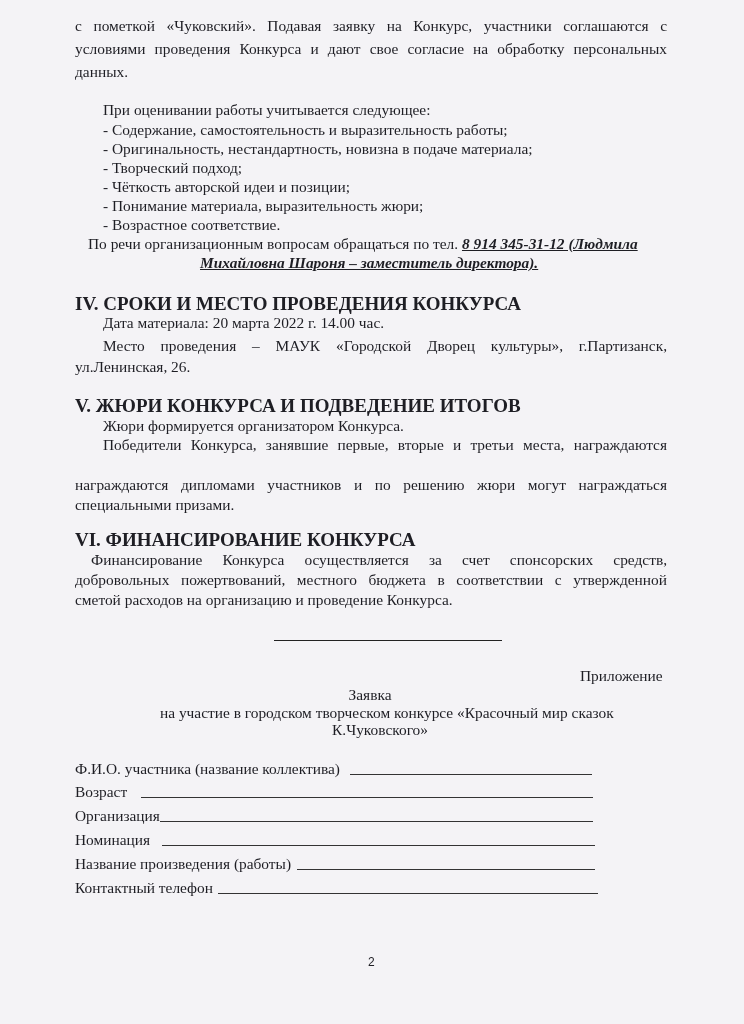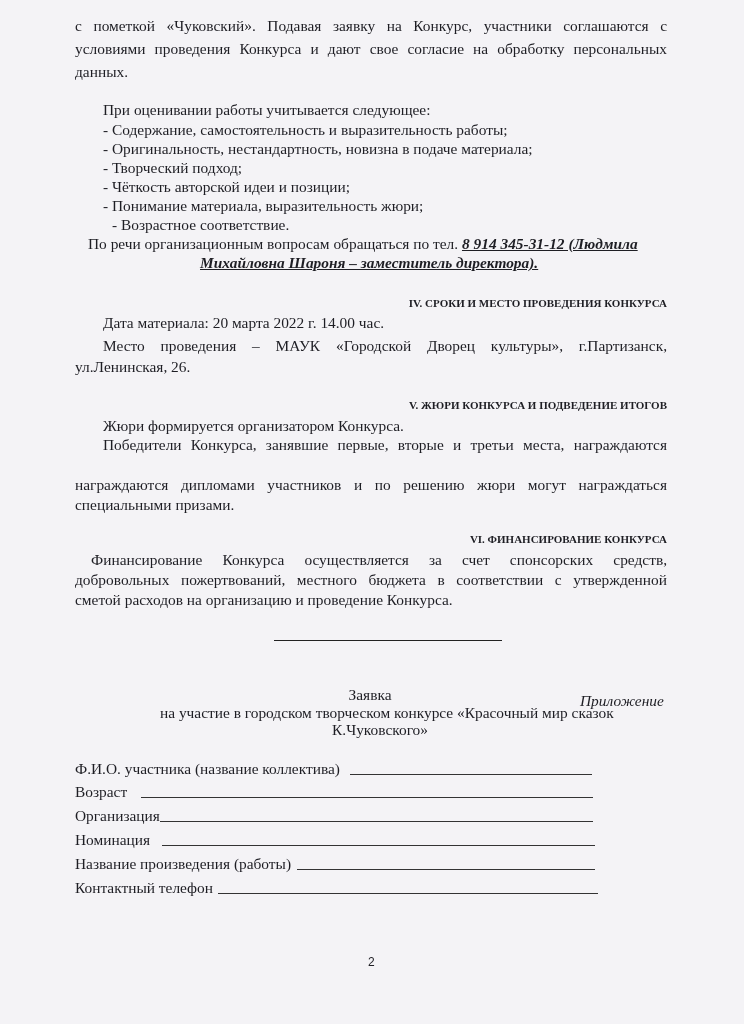--- a/index.html
+++ b/index.html
@@ -8,42 +8,42 @@
       background: #f4f3f6;
       font-family: "Liberation Serif", serif;
       color: #1e1e24;
       position: relative;
     }
     .page { position: absolute; left: 0; top: 0; width: 612px; height: 1024px; }
     .line { position: absolute; font-size: 15.4px; line-height: 19px; white-space: nowrap; }
     .just { text-align: justify; text-align-last: justify; }
     .b { font-weight: normal; }
     .bi-u { font-weight: bold; font-style: italic; text-decoration: underline; }
-    .heading { font-weight: bold; font-size: 11px; text-align: right; }
+    .heading { font-weight: bold; font-size: 19px; text-align: left; }
     .center { text-align: center; }
     .rule { position: absolute; height: 0; border-top: 1.2px solid #222; }
     .field-line { position: absolute; border-top: 1px solid #333; height: 0; }
     .pagenum { position: absolute; font-family: "Liberation Sans", sans-serif; font-size: 12px; }
   </style>
 </head>
 <body>
 
 <div class="page">
 
   <div class="line just" style="left:75px; top:16px; width:592px;">с пометкой «Чуковский».  Подавая заявку на Конкурс, участники соглашаются с</div>
   <div class="line just" style="left:75px; top:39px; width:592px;">условиями проведения Конкурса и дают свое согласие на обработку персональных</div>
   <div class="line" style="left:75px; top:62px;">данных.</div>
 
   <div class="line" style="left:103px; top:100px;">При оценивании работы учитывается следующее:</div>
   <div class="line" style="left:103px; top:120px;">- Содержание, самостоятельность и выразительность работы;</div>
   <div class="line" style="left:103px; top:139px;">- Оригинальность, нестандартность, новизна в подаче материала;</div>
   <div class="line" style="left:103px; top:158px;">- Творческий подход;</div>
   <div class="line" style="left:103px; top:177px;">- Чёткость авторской идеи и позиции;</div>
   <div class="line" style="left:103px; top:196px;">- Понимание материала, выразительность жюри;</div>
-  <div class="line" style="left:103px; top:215px;margin-left:9px;">- Возрастное соответствие.</div>
+  <div class="line" style="left:103px; top:215px;">- Возрастное соответствие.</div>
 
   <div class="line" style="left:88px; top:234px;">
     <span>По речи организационным вопросам обращаться по тел. </span><span class="bi-u">8 914 345-31-12 (Людмила</span>
   </div>
   <div class="line bi-u" style="left:200px; top:253px;">Михайловна Шароня – заместитель директора).</div>
 
   <div class="line heading" style="left:75px; top:294px; width:592px;">IV. СРОКИ И МЕСТО ПРОВЕДЕНИЯ КОНКУРСА</div>
   <div class="line" style="left:103px; top:313px;">
     <span>Дата материала: </span><span class="b">20 марта 2022 г.  14.00 час</span><span>.</span>
   </div>
@@ -56,21 +56,21 @@
   <div class="line just" style="left:75px; top:475px; width:592px;">награждаются дипломами участников и по решению жюри могут награждаться</div>
   <div class="line" style="left:75px; top:495px;">специальными призами.</div>
 
   <div class="line just" style="left:91px; top:550px; width:576px;">Финансирование Конкурса осуществляется за счет спонсорских средств,</div>
   <div class="line heading" style="left:75px; top:530px; width:592px;">VI. ФИНАНСИРОВАНИЕ КОНКУРСА</div>
   <div class="line just" style="left:75px; top:570px; width:592px;">добровольных пожертвований, местного бюджета в соответствии с утвержденной</div>
   <div class="line" style="left:75px; top:590px;">сметой расходов на организацию и проведение Конкурса.</div>
 
   <div class="rule" style="left:274px; top:640px; width:228px;"></div>
 
-  <div class="line" style="left:580px; top:691px; font-style:italic;">Приложение</div>
+  <div class="line" style="left:580px; top:666px; ">Приложение</div>
   <div class="line center" style="left:300px; top:685px; width:140px;">Заявка</div>
   <div class="line" style="left:160px; top:703px;">на участие в  городском творческом  конкурсе «Красочный мир сказок</div>
   <div class="line center" style="left:320px; top:720px; width:120px;">К.Чуковского»</div>
 
   <div>
     <div class="line" style="left:75px; top:759px;">Ф.И.О. участника (название коллектива)</div>
     <div class="field-line" style="left:350px; top:774px; width:242px;"></div>
 
     <div class="line" style="left:75px; top:782px;">Возраст</div>
     <div class="field-line" style="left:141px; top:797px; width:452px;"></div>

